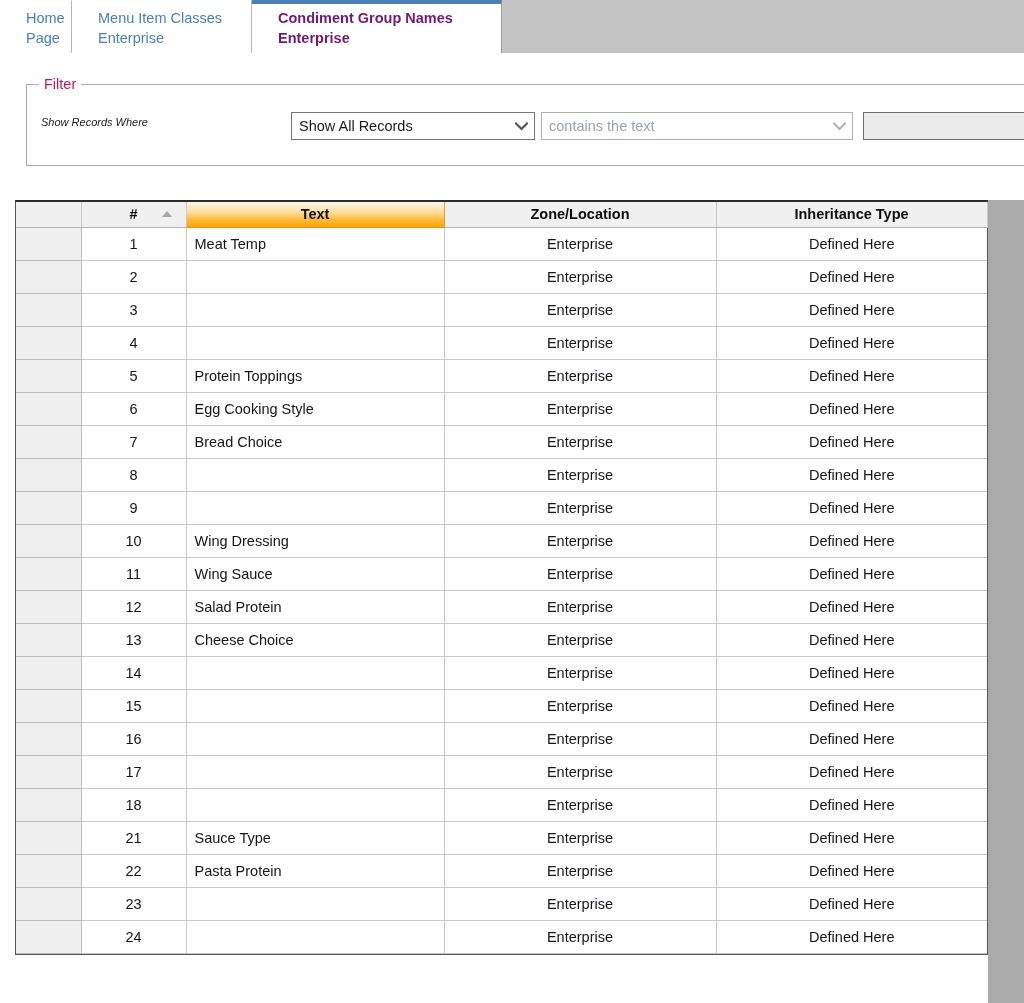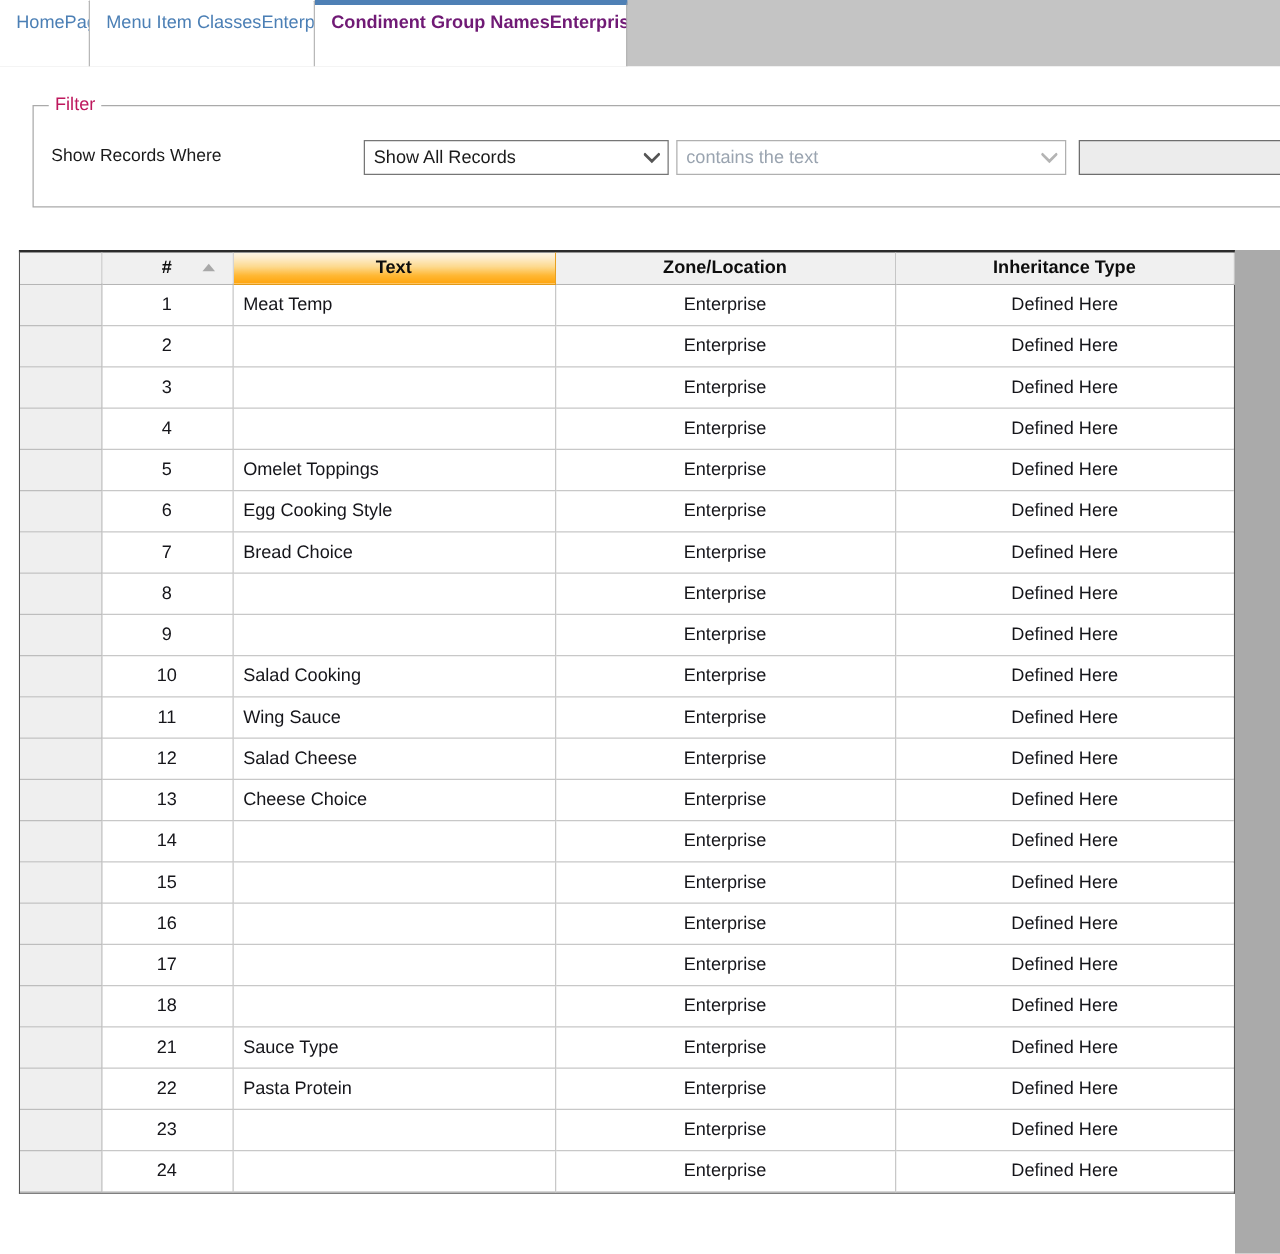--- a/index.html
+++ b/index.html
@@ -19,23 +19,23 @@
     left: 0; top: 0;
     width: 1024px; height: 53px;
     background: #c4c4c4;
   }
   .tab {
     position: absolute;
     top: 0;
     height: 53px;
     background: #ffffff;
     border-right: 1px solid #b8b8b8;
-    padding: 7px 9px 0 13px;
+    padding: 7px 9px 0 26px;
     display: flex;
-    flex-direction: row;
+    flex-direction: column;
     justify-content: flex-start;
     cursor: pointer;
     overflow: hidden;
   }
   .tab.inactive {
     border-top: 1px solid #ffffff;
   }
   .tab .tab-l1, .tab .tab-l2 {
     font-size: 14.5px;
     line-height: 20px;
@@ -68,23 +68,24 @@
     left: 12px; top: -9px;
     background: #ffffff;
     padding: 0 5px;
     font-size: 14.5px;
     color: #be185d;
     line-height: 16px;
   }
   #filter-label {
     position: absolute;
     left: 14px; top: 31px;
-    font-size: 14px;
+    font-size: 11px;
     color: #1a1a1a;
     white-space: nowrap;
+    font-style: italic;
   }
 
   .combo {
     position: absolute;
     height: 28px;
     border: 1px solid #767676;
     background: #ffffff;
     display: flex;
     align-items: center;
     cursor: pointer;
@@ -308,21 +309,21 @@
           <tr>
             <td class="t-sel"></td>
             <td class="t-num">4</td>
             <td class="t-text"></td>
             <td class="t-zone">Enterprise</td>
             <td class="t-inh">Defined Here</td>
           </tr>
           <tr>
             <td class="t-sel"></td>
             <td class="t-num">5</td>
-            <td class="t-text">Omelet Toppings</td>
+            <td class="t-text">Protein Toppings</td>
             <td class="t-zone">Enterprise</td>
             <td class="t-inh">Defined Here</td>
           </tr>
           <tr>
             <td class="t-sel"></td>
             <td class="t-num">6</td>
             <td class="t-text">Egg Cooking Style</td>
             <td class="t-zone">Enterprise</td>
             <td class="t-inh">Defined Here</td>
           </tr>
@@ -343,35 +344,35 @@
           <tr>
             <td class="t-sel"></td>
             <td class="t-num">9</td>
             <td class="t-text"></td>
             <td class="t-zone">Enterprise</td>
             <td class="t-inh">Defined Here</td>
           </tr>
           <tr>
             <td class="t-sel"></td>
             <td class="t-num">10</td>
-            <td class="t-text">Salad Cooking</td>
+            <td class="t-text">Wing Dressing</td>
             <td class="t-zone">Enterprise</td>
             <td class="t-inh">Defined Here</td>
           </tr>
           <tr>
             <td class="t-sel"></td>
             <td class="t-num">11</td>
             <td class="t-text">Wing Sauce</td>
             <td class="t-zone">Enterprise</td>
             <td class="t-inh">Defined Here</td>
           </tr>
           <tr>
             <td class="t-sel"></td>
             <td class="t-num">12</td>
-            <td class="t-text">Salad Cheese</td>
+            <td class="t-text">Salad Protein</td>
             <td class="t-zone">Enterprise</td>
             <td class="t-inh">Defined Here</td>
           </tr>
           <tr>
             <td class="t-sel"></td>
             <td class="t-num">13</td>
             <td class="t-text">Cheese Choice</td>
             <td class="t-zone">Enterprise</td>
             <td class="t-inh">Defined Here</td>
           </tr>

